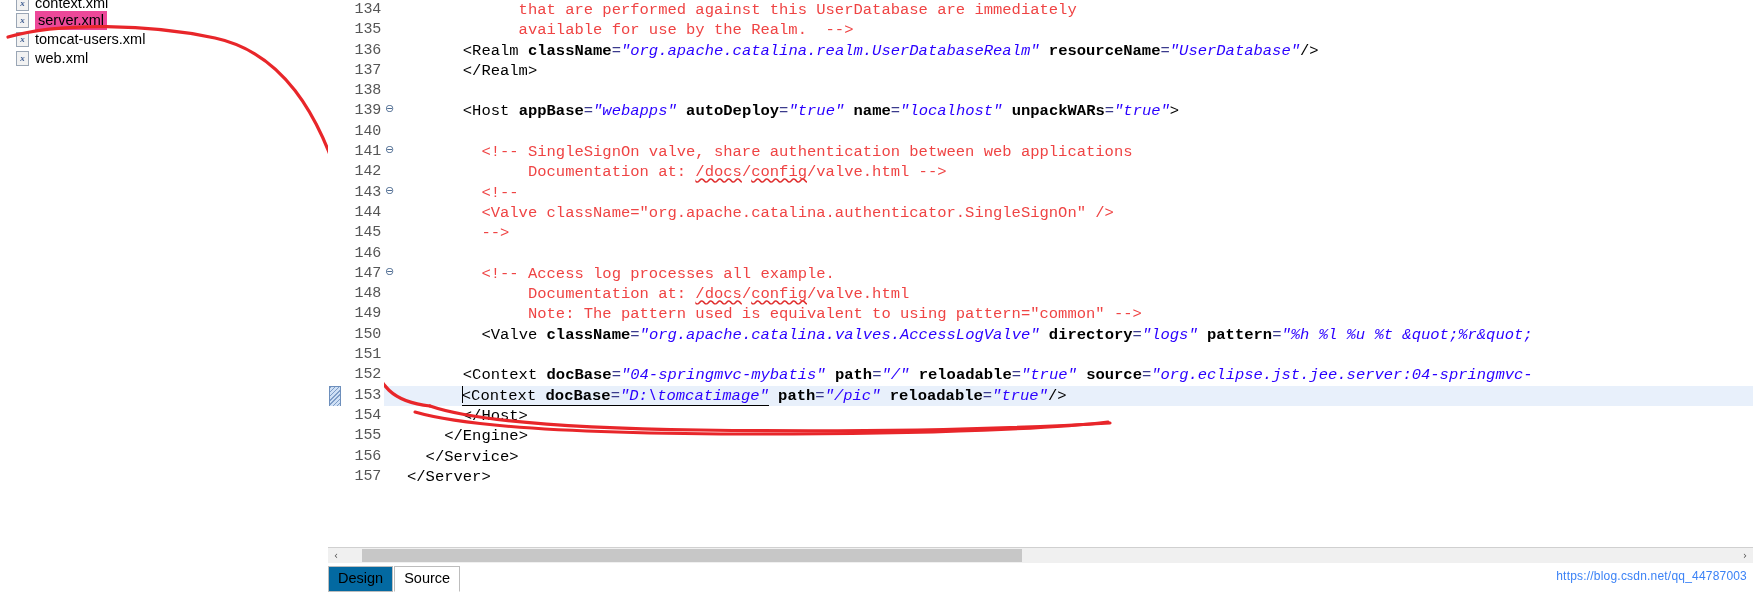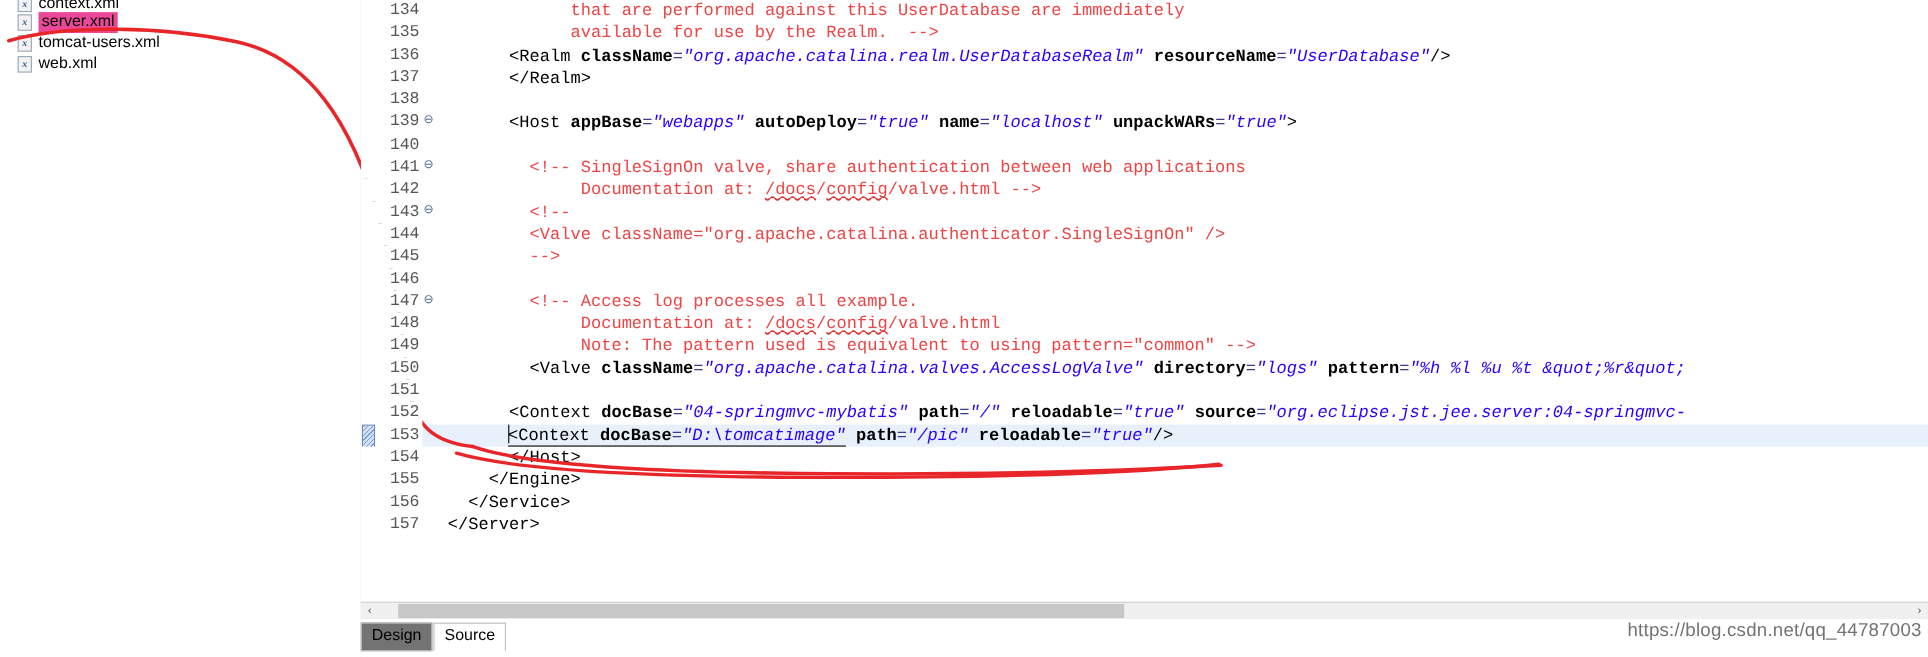--- a/index.html
+++ b/index.html
@@ -157,34 +157,34 @@
     background: #ffffff;
     display: flex; align-items: flex-start;
     padding-top: 3px;
   }
   .btab {
     font-size: 14.5px;
     font-family: "Liberation Sans", sans-serif;
     color: #000;
     padding: 3px 9px 4px 9px;
     margin-right: 1px;
-    background: #737373;
+    background: #0369a1;
     border: 1px solid #bdbdbd;
     line-height: 17px;
   }
   .btab.active {
     background: #ffffff;
     border-bottom-color: #ffffff;
     font-weight: normal;
   }
 
   
   #watermark {
     position: absolute; right: 6px; bottom: 14px;
-    font-size: 17px; color: #737373;
+    font-size: 12px; color: #3b82f6;
     font-family: "Liberation Sans", sans-serif;
     letter-spacing: 0.2px;
   }
 
   
   #annotation {
     position: absolute; left: 0; top: 0;
     width: 1753px; height: 597px;
     pointer-events: none;
   }

